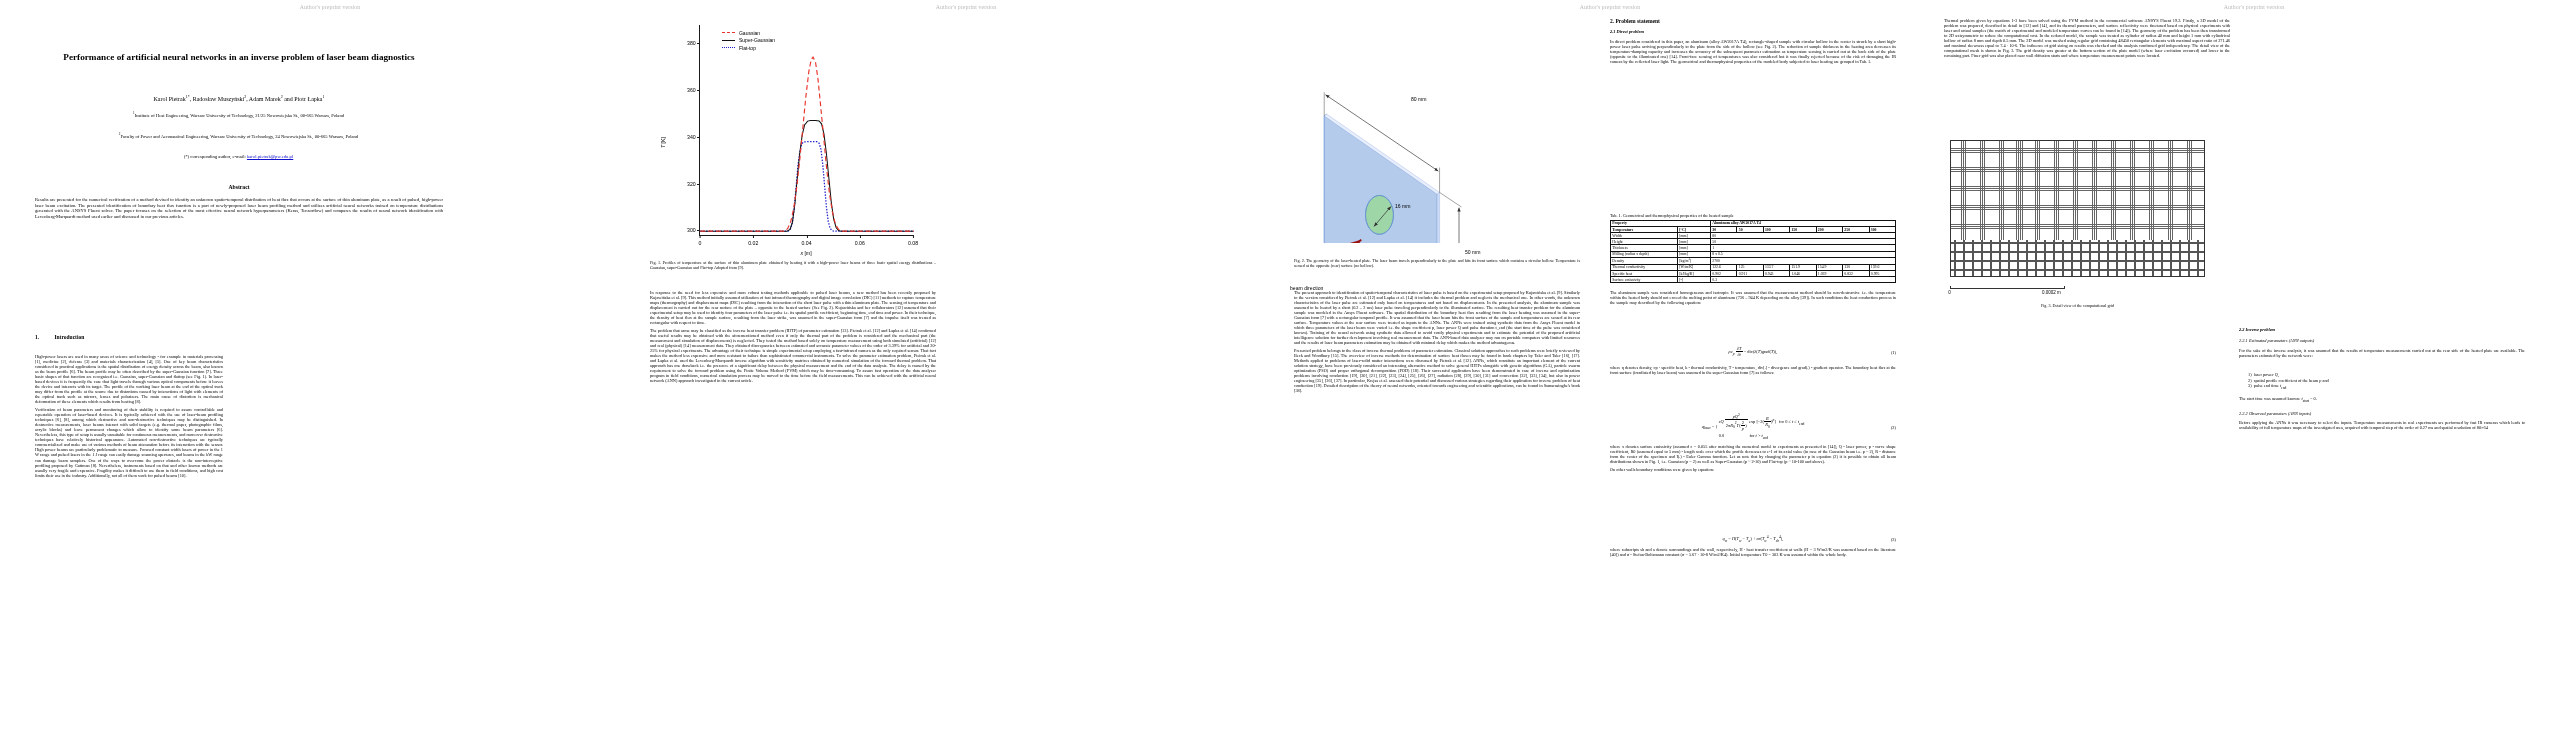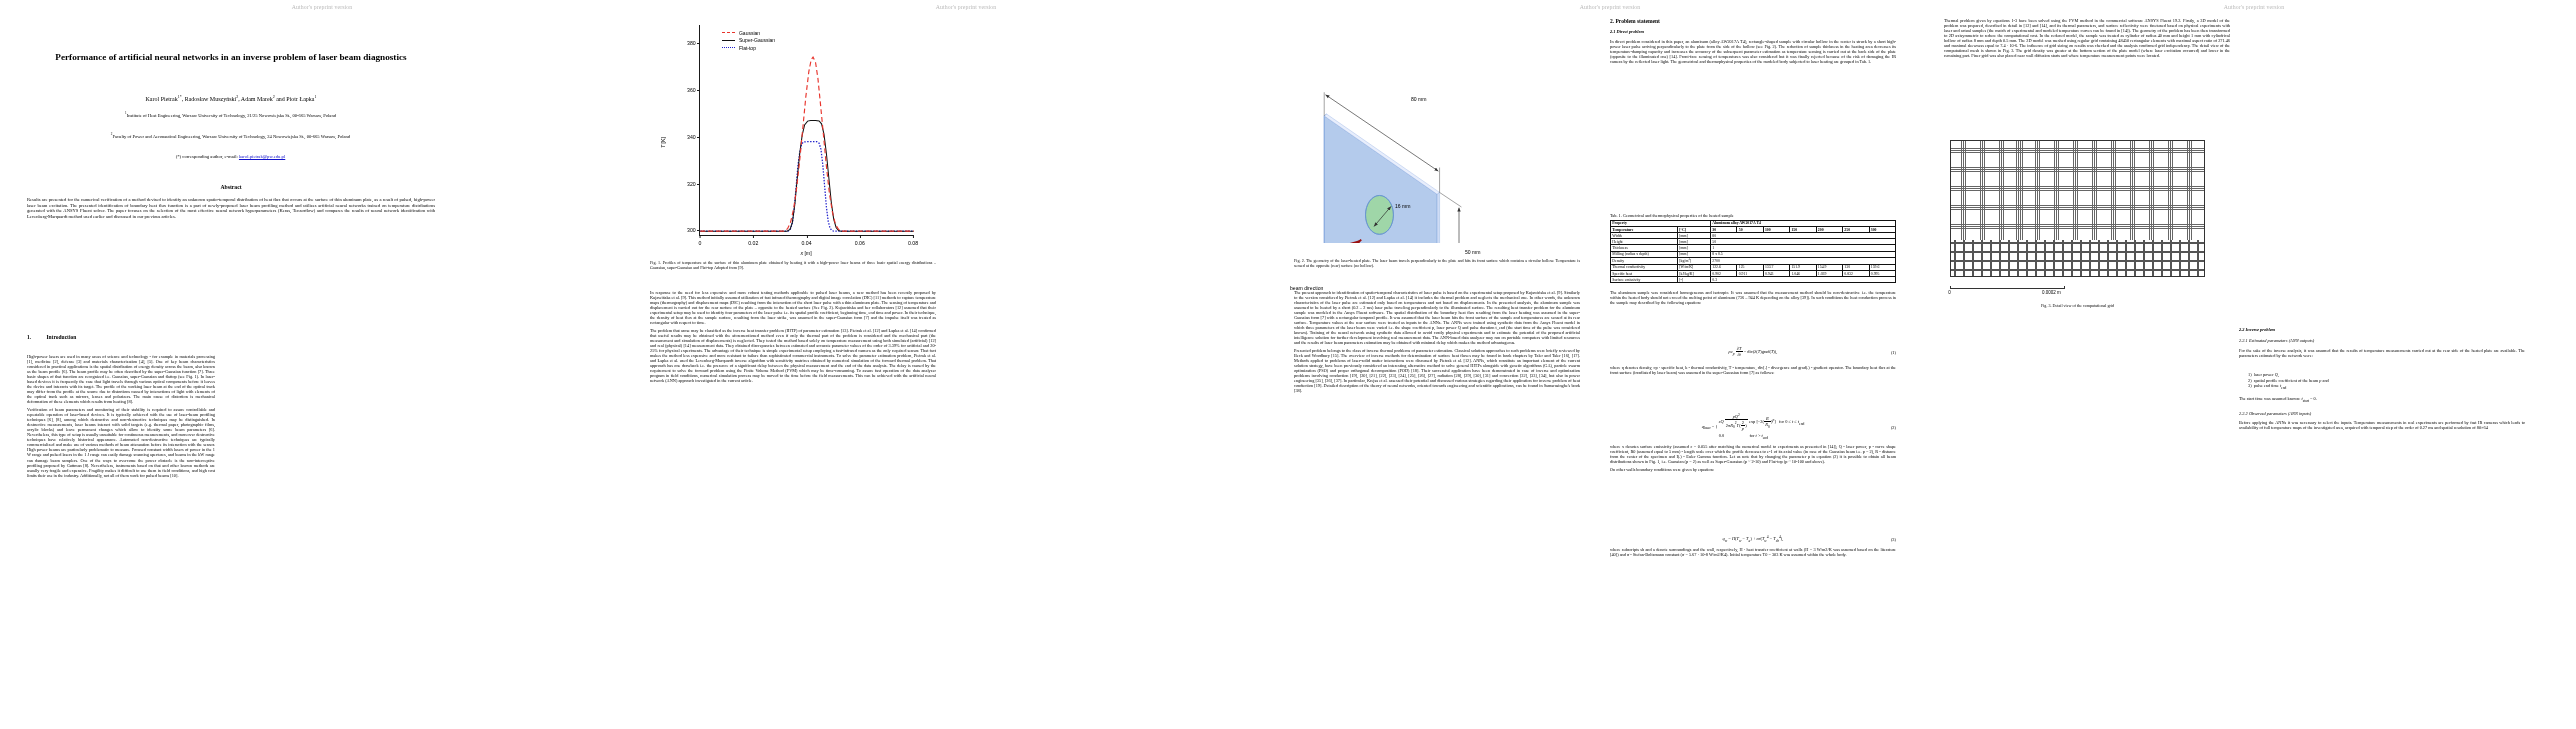--- a/index.html
+++ b/index.html
@@ -16,21 +16,21 @@
     background: #fff;
   }
   
   .sheet {
     position: absolute;
     top: 0;
     width: 644px;
     height: 729px;
     padding: 0;
   }
-  .sheet1 { left: 0; text-decoration: underline; }
+  .sheet1 { left: 8px; text-decoration: underline; }
   .sheet2 { left: 644px; }
   .sheet3 { left: 1288px; }
   .sheet4 { left: 1932px; }
 
   .watermark {
     position: absolute;
     top: 3.6px; left: 0; width: 100%;
     text-align: center;
     font-size: 5.8px;
     color: #b9b9b9;

